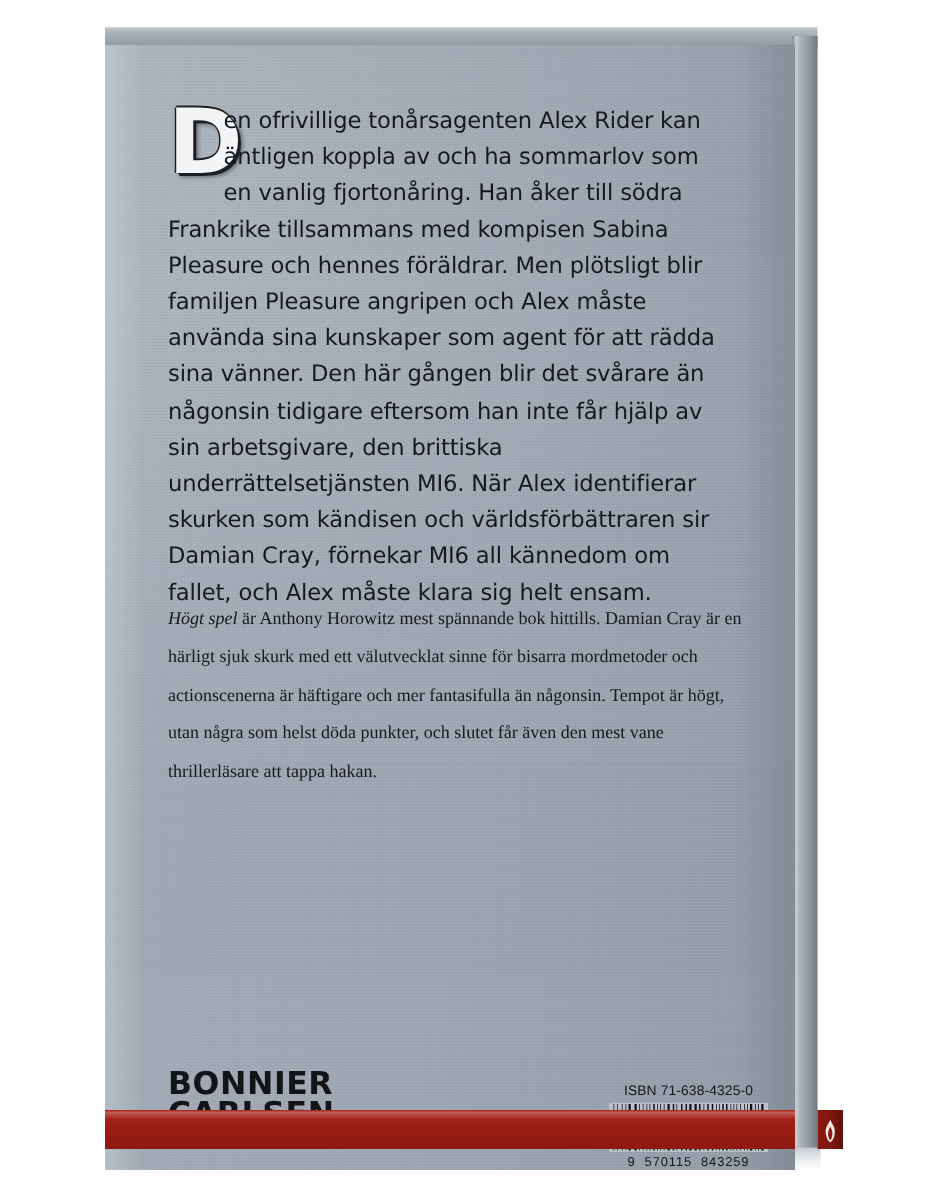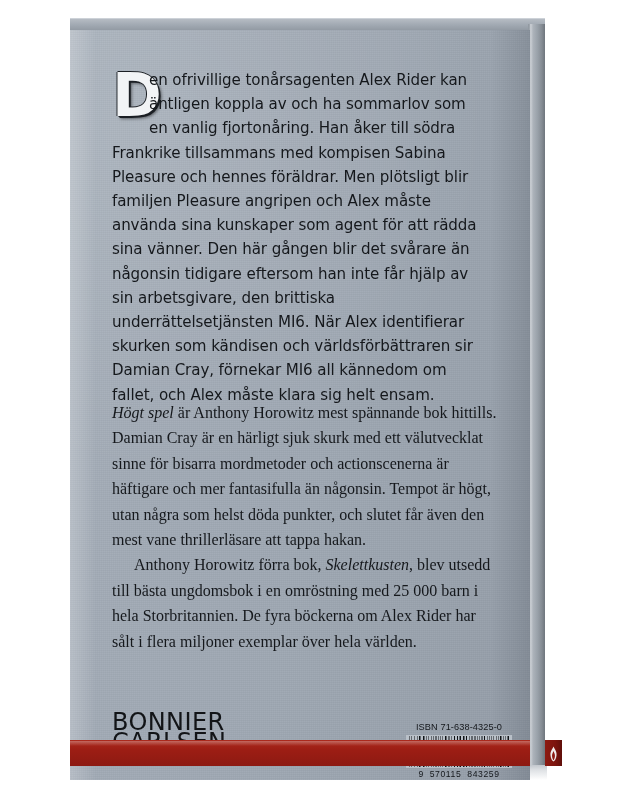--- a/index.html
+++ b/index.html
@@ -161,40 +161,40 @@
       0 -1px 0 #1b1f24,
       3px 3px 3px rgba(0,0,0,.45);
   }
 
   .review {
     position: absolute;
     left: 42px;
     top: 370px;
     width: 385px;
     font-family: "Liberation Serif", serif;
-    font-size: 16px;
+    font-size: 12px;
     line-height: 25.4px;
     color: #15181c;
     text-align: left;
   }
   .review p { margin: 0; }
   .review p + p { text-indent: 22px; }
   .review em { font-style: italic; }
 
   
   .publisher {
     position: absolute;
     left: 42px;
     top: 682px;
     width: 190px;
   }
   .pub-name {
     font-family: "DejaVu Sans", sans-serif;
-    font-weight: 400;
-    font-size: 24px;
+    font-weight: 700;
+    font-size: 21px;
     line-height: 20px;
     letter-spacing: 0.4px;
     color: #121417;
   }
   .pub-url {
     margin-top: 5px;
     font-family: "DejaVu Sans", sans-serif;
     font-weight: 700;
     font-size: 9.6px;
     letter-spacing: -0.1px;
@@ -247,21 +247,20 @@
       <div class="cover-noise"></div>
       <div class="cover-gloss"></div>
       <div class="cover-shade-right"></div>
 
       <div class="blurb">
         <span class="dropcap">D</span><span>en ofrivillige tonårsagenten Alex Rider kan äntligen koppla av och ha sommarlov som en vanlig fjortonåring. Han åker till södra Frankrike tillsammans med kompisen Sabina Pleasure och hennes föräldrar. Men plötsligt blir familjen Pleasure angripen och Alex måste använda sina kunskaper som agent för att rädda sina vänner. Den här gången blir det svårare än någonsin tidigare eftersom han inte får hjälp av sin arbetsgivare, den brittiska underrättelsetjänsten MI6. När Alex identifierar skurken som kändisen och världsförbättraren sir Damian Cray, förnekar MI6 all kännedom om fallet, och Alex måste klara sig helt ensam.</span>
       </div>
 
       <div class="review">
         <p><em>Högt spel</em><span> är Anthony Horowitz mest spännande bok hittills. Damian Cray är en härligt sjuk skurk med ett välutvecklat sinne för bisarra mordmetoder och actionscenerna är häftigare och mer fantasifulla än någonsin. Tempot är högt, utan några som helst döda punkter, och slutet får även den mest vane thrillerläsare att tappa hakan.</span></p>
-        <p><span>Anthony Horowitz förra bok, </span><em>Skelettkusten</em><span>, blev utsedd till bästa ungdomsbok i en omröstning med 25 000 barn i hela Storbritannien. De fyra böckerna om Alex Rider har sålt i flera miljoner exemplar över hela världen.</span></p>
       </div>
 
       <div class="publisher">
         <div class="pub-name">BONNIER</div>
         <div class="pub-name">CARLSEN</div>
         <div class="pub-url">www.bonniercarlsen.se</div>
       </div>
 
       <div class="isbn-block">
         <div class="isbn-text">ISBN 71-638-4325-0</div>

